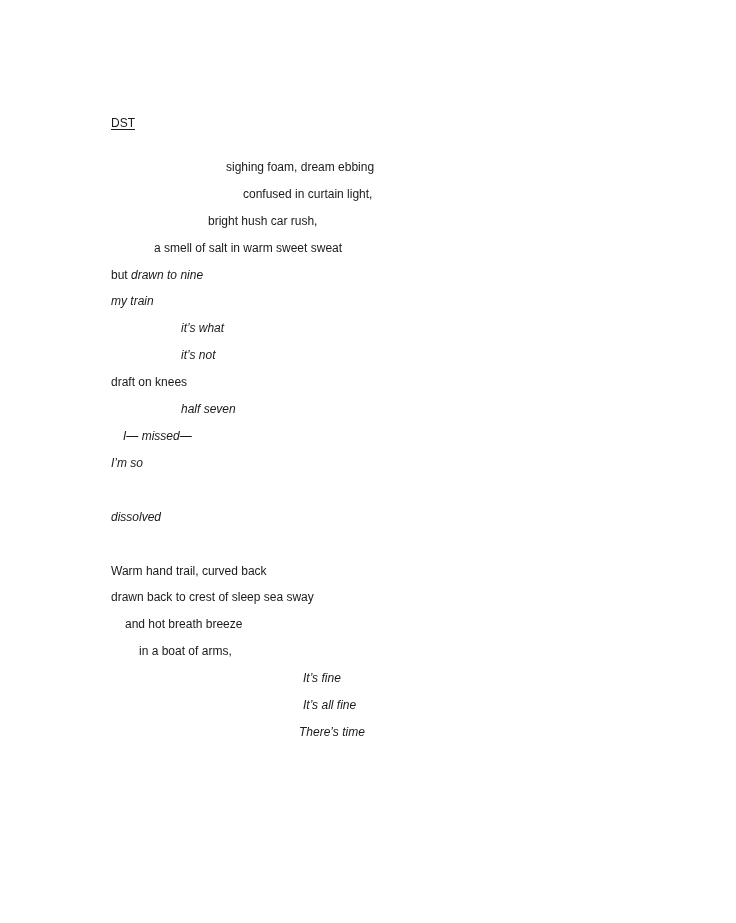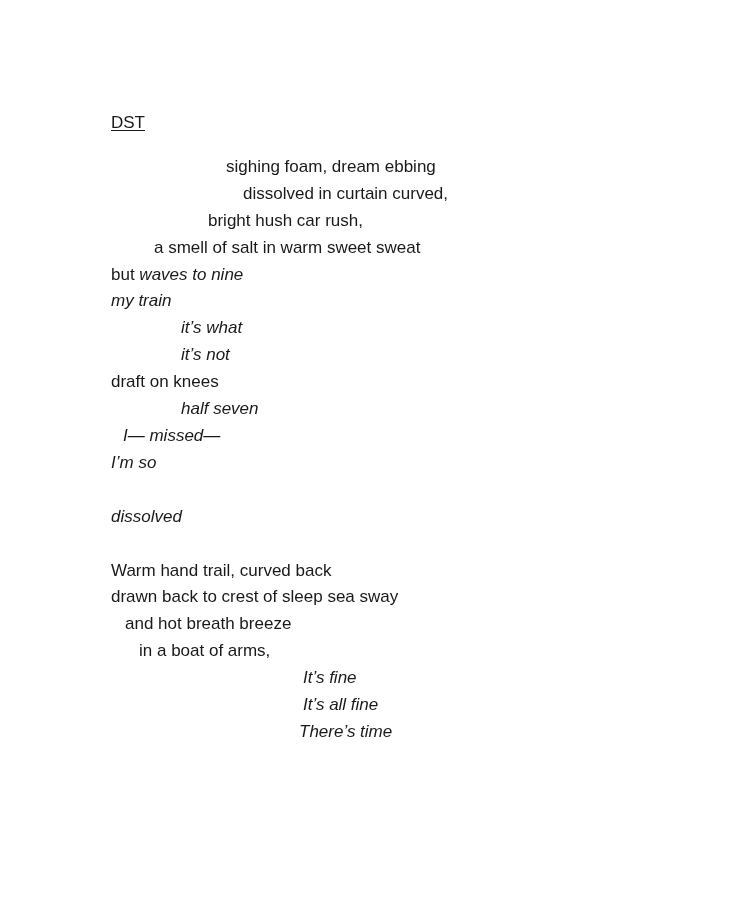--- a/index.html
+++ b/index.html
@@ -7,21 +7,21 @@
     background: #ffffff;
     font-family: "Liberation Sans", "DejaVu Sans", sans-serif;
   }
   .page {
     position: relative;
     width: 736px;
     height: 923px;
     background: #ffffff;
     overflow: hidden;
     color: #1a1a1a;
-    font-size: 17px;
+    font-size: 12px;
     line-height: 26.9px;
   }
   .content {
     position: absolute;
     left: 111px;
     top: 110px;
     right: 30px;
   }
   .doc-title {
     display: inline-block;
@@ -38,24 +38,24 @@
   .roman  { font-style: normal; }
 </style>
 </head>
 <body>
 
 <div class="page">
   <div class="content">
     <div class="doc-title">DST</div>
     <div>
         <div class="poem-line" style="padding-left: 115px;"><span class="roman">sighing foam, dream ebbing</span></div>
-        <div class="poem-line" style="padding-left: 132px;"><span class="roman">dissolved in curtain curved,</span></div>
+        <div class="poem-line" style="padding-left: 132px;"><span class="roman">confused in curtain light,</span></div>
         <div class="poem-line" style="padding-left: 97px;"><span class="roman">bright hush car rush,</span></div>
         <div class="poem-line" style="padding-left: 43px;"><span class="roman">a smell of salt in warm sweet sweat</span></div>
-        <div class="poem-line" style="padding-left: 0px;"><span class="roman">but </span><span class="italic">waves to nine</span></div>
+        <div class="poem-line" style="padding-left: 0px;"><span class="roman">but </span><span class="italic">drawn to nine</span></div>
         <div class="poem-line" style="padding-left: 0px;"><span class="italic">my train</span></div>
         <div class="poem-line" style="padding-left: 70px;"><span class="italic">it’s what</span></div>
         <div class="poem-line" style="padding-left: 70px;"><span class="italic">it’s not</span></div>
         <div class="poem-line" style="padding-left: 0px;"><span class="roman">draft on knees</span></div>
         <div class="poem-line" style="padding-left: 70px;"><span class="italic">half seven</span></div>
         <div class="poem-line" style="padding-left: 0px; margin-left: 12px;"><span class="italic">I— missed—</span></div>
         <div class="poem-line" style="padding-left: 0px;"><span class="italic">I’m so</span></div>
         <div class="poem-line" style="padding-left: 0px;">&nbsp;</div>
         <div class="poem-line" style="padding-left: 0px;"><span class="italic">dissolved</span></div>
         <div class="poem-line" style="padding-left: 0px;">&nbsp;</div>

